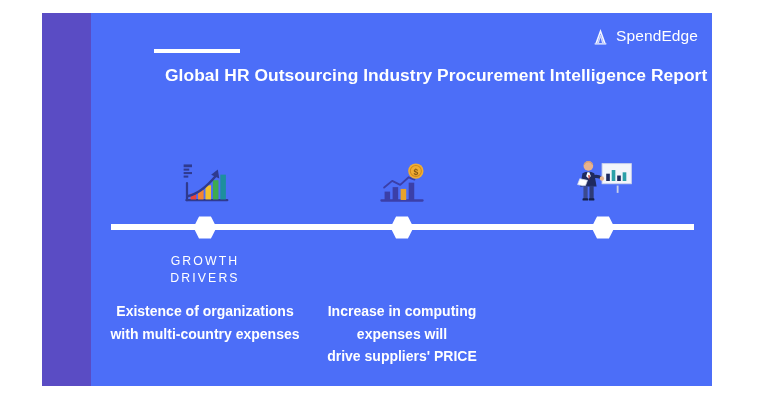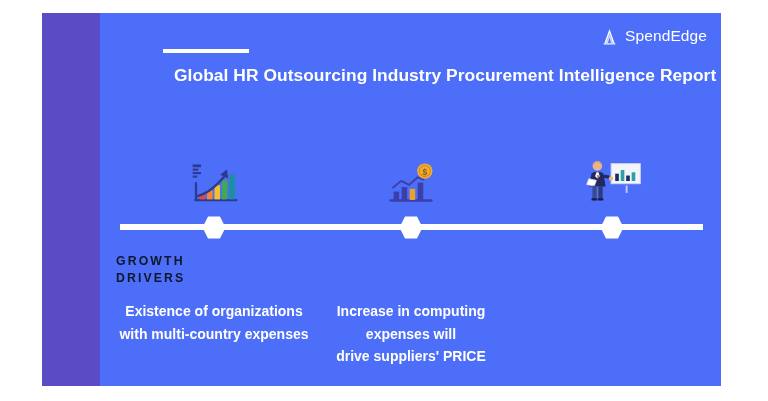--- a/index.html
+++ b/index.html
@@ -29,21 +29,21 @@
     left: 42px;
     top: 13px;
     width: 63px;
     height: 373px;
     background: #5a4cc4;
   }
 
   
   #blue-panel {
     position: absolute;
-    left: 100px;
+    left: 91px;
     top: 13px;
     width: 621px;
     height: 373px;
     background: #4c6ef8;
     overflow: hidden;
   }
 
   
   #brand-logo {
     position: absolute;
@@ -138,23 +138,24 @@
     height: 25px;
   }
   .milestone-node svg { display: block; }
 
   .milestone-heading {
     position: absolute;
     left: 50%;
     transform: translateX(-50%);
     top: 240px;
     width: 196px;
-    color: #0f172a;
+    text-align: center;
+    color: #ffffff;
     font-size: 12.3px;
-    font-weight: bold;
+    font-weight: normal;
     letter-spacing: 2.1px;
     line-height: 1.42;
     text-transform: uppercase;
   }
 
   .milestone-desc {
     position: absolute;
     left: 50%;
     transform: translateX(-50%);
     top: 287px;

